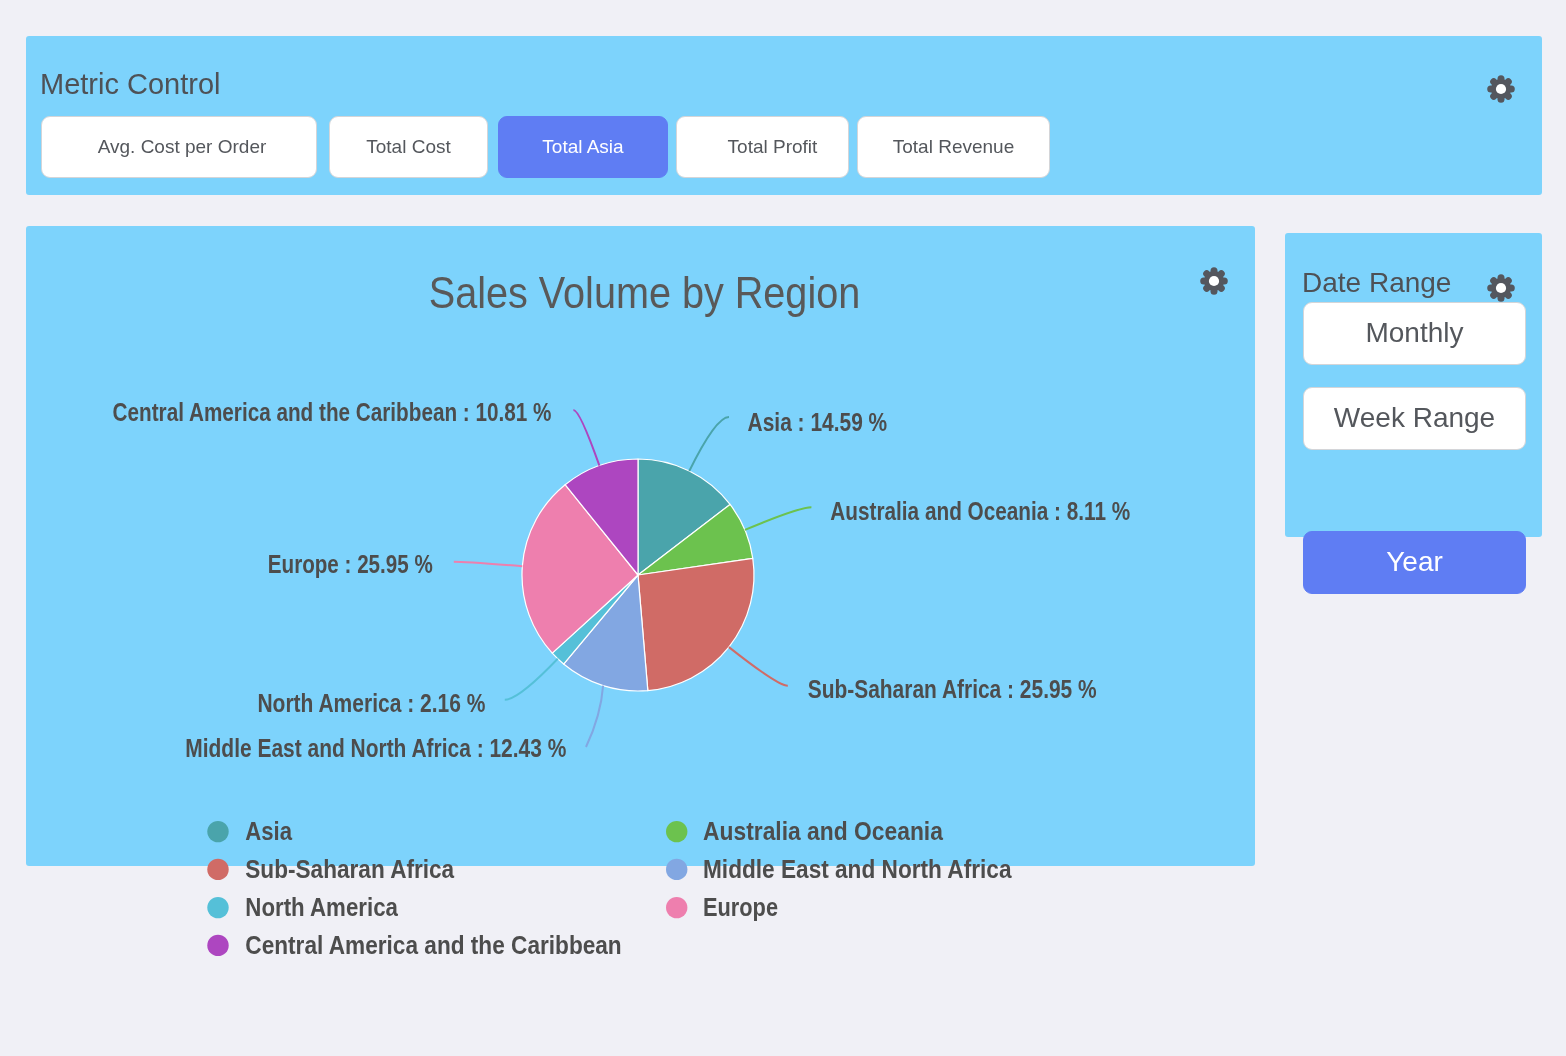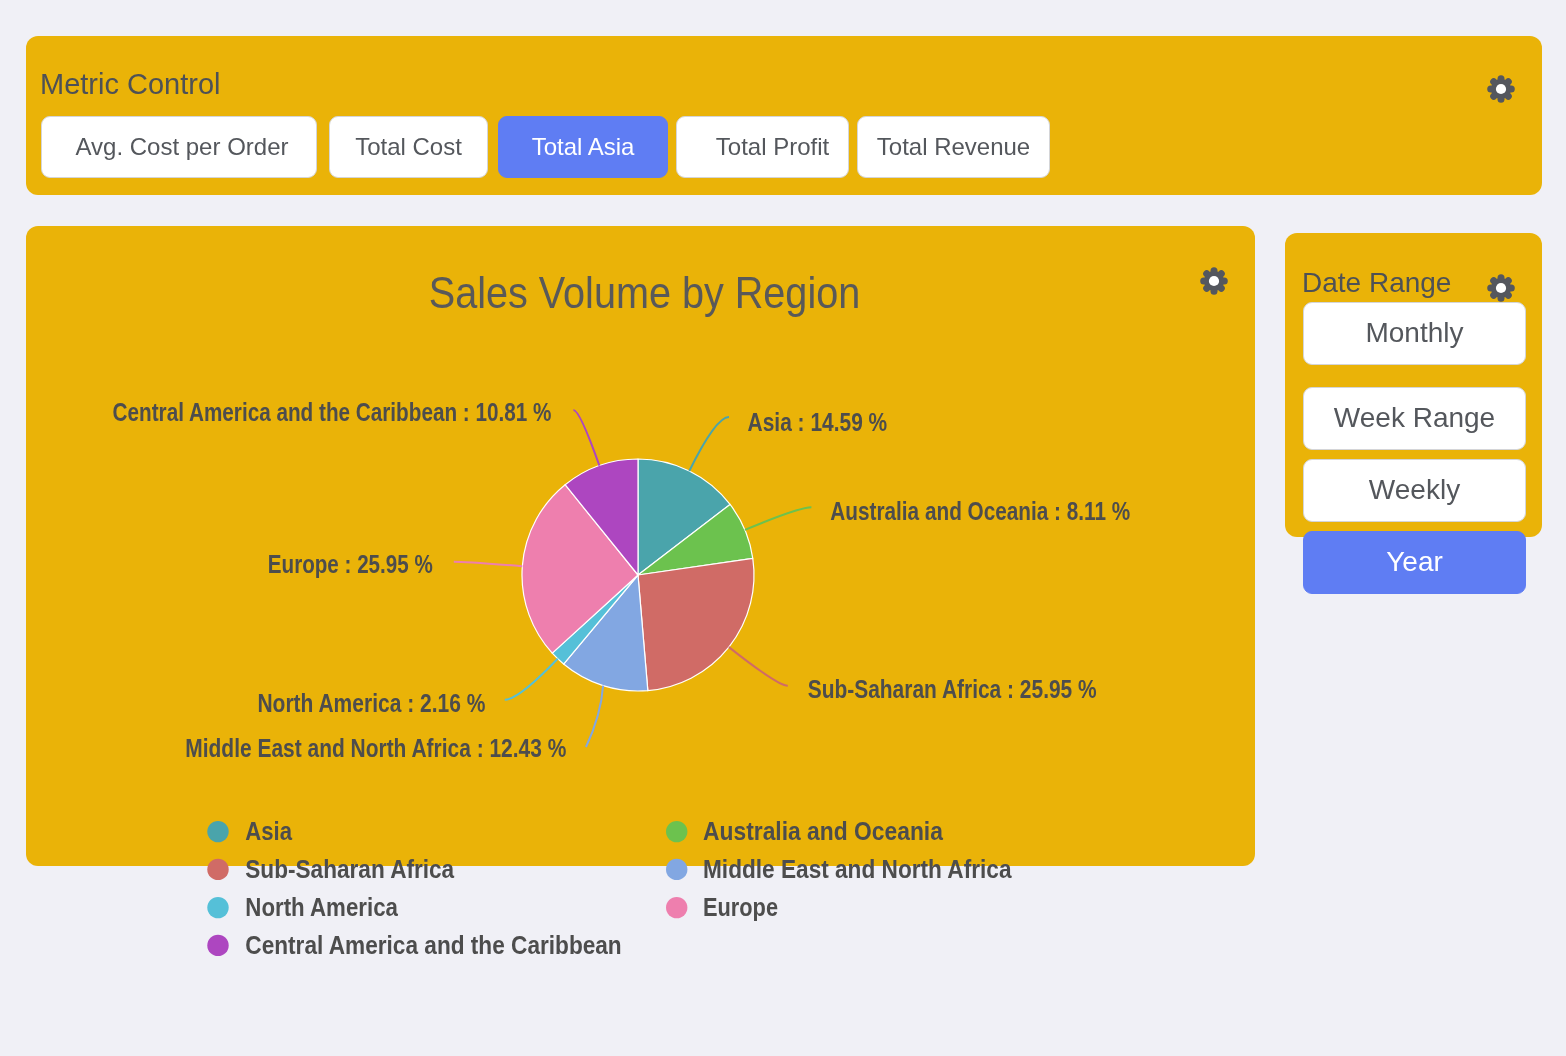--- a/index.html
+++ b/index.html
@@ -1,23 +1,23 @@
 <!DOCTYPE html>
 <html><head>
 <meta charset="utf-8">
 <style>
 * { margin:0; padding:0; box-sizing:border-box; }
 html,body { width:1566px; height:1056px; background:#f0f0f6; font-family:"Liberation Sans", sans-serif; overflow:hidden; }
-.card { position:absolute; background:#eab308; border-radius:12px; }
+.card { position:absolute; background:#7dd3fc; border-radius:3px; }
 #card1 { left:26px; top:36px; width:1516px; height:159px; }
 #card2 { left:26px; top:226px; width:1229px; height:640px;padding-left:7px; }
 #card3 { left:1285px; top:226px; width:257px; height:304px;margin-top:7px; }
 .h1 { position:absolute; font-size:28px; color:#4e5156; }
 .btn { position:absolute; height:62px; border:1.5px solid #d4d5d8; border-radius:9px; background:#fff;
-  color:#54575c; font-size:24px; text-align:center; line-height:60px; overflow:hidden; }
+  color:#54575c; font-size:19px; text-align:center; line-height:60px; overflow:hidden; }
 .btn.sel { background:#5F7DF3; border-color:#5F7DF3; color:#fff; }
 .gear { position:absolute; width:28px; height:28px; }
 #title { position:absolute; left:4px; top:42px; width:1229px; text-align:center; font-size:44px; color:#595959; transform:scaleX(0.9); }
 .vbtn { position:absolute; left:18px; width:223px; height:63px; border:1.5px solid #d4d5d8; border-radius:9px;
   background:#fff; color:#54575c; font-size:28px; text-align:center; line-height:60px; overflow:hidden; }
 .vbtn.sel { background:#5F7DF3; border-color:#5F7DF3; color:#fff; }
 </style>
 </head>
 <body>
 
@@ -118,15 +118,14 @@
         <rect x="-3.5" y="-13.8" width="7" height="9" rx="3.5" transform="rotate(135)"></rect>
         <rect x="-3.5" y="-13.8" width="7" height="9" rx="3.5" transform="rotate(180)"></rect>
         <rect x="-3.5" y="-13.8" width="7" height="9" rx="3.5" transform="rotate(225)"></rect>
         <rect x="-3.5" y="-13.8" width="7" height="9" rx="3.5" transform="rotate(270)"></rect>
         <rect x="-3.5" y="-13.8" width="7" height="9" rx="3.5" transform="rotate(315)"></rect>
       </g>
       <circle r="5.1" fill="#fff"></circle>
     </svg>
   <div class="vbtn" style="top:69px;">Monthly</div>
   <div class="vbtn" style="top:154px;">Week Range</div>
-  <div class="vbtn" style="top:226px;">Weekly</div>
   <div class="vbtn sel" style="top:298px;">Year</div>
 </div>
 
 </body></html>

